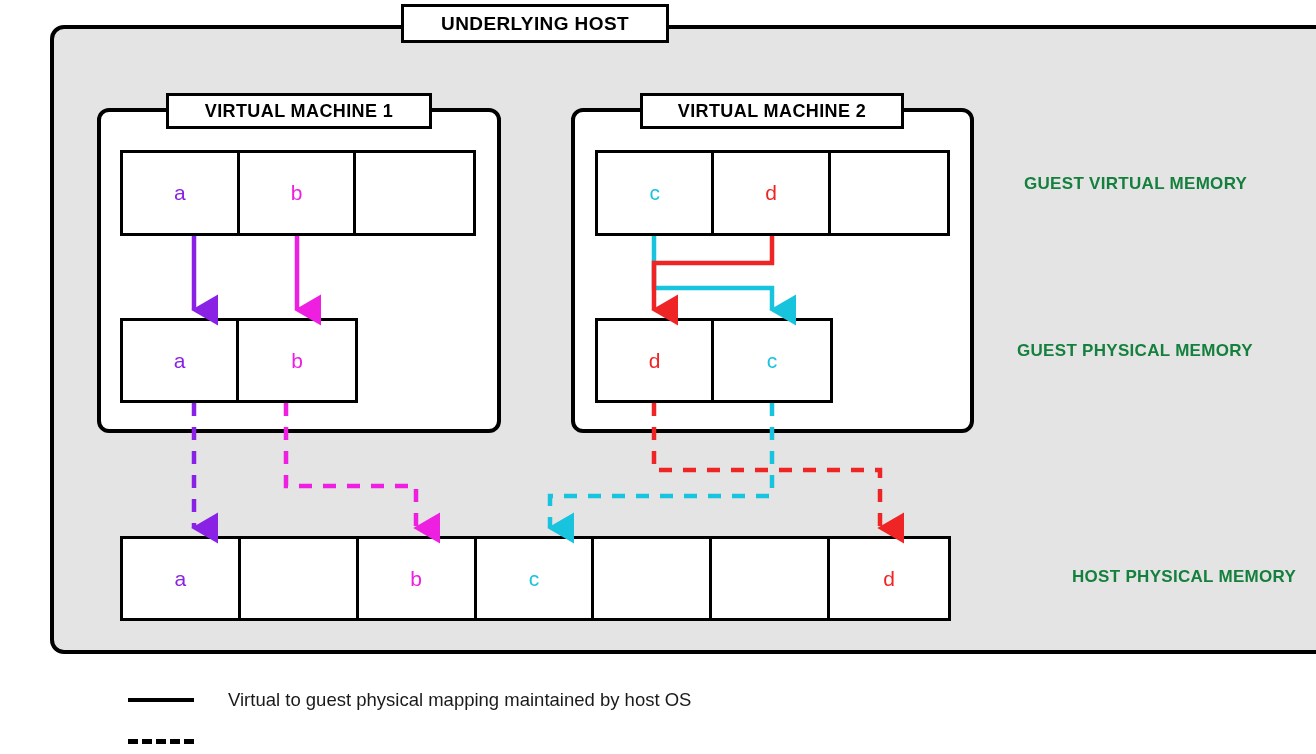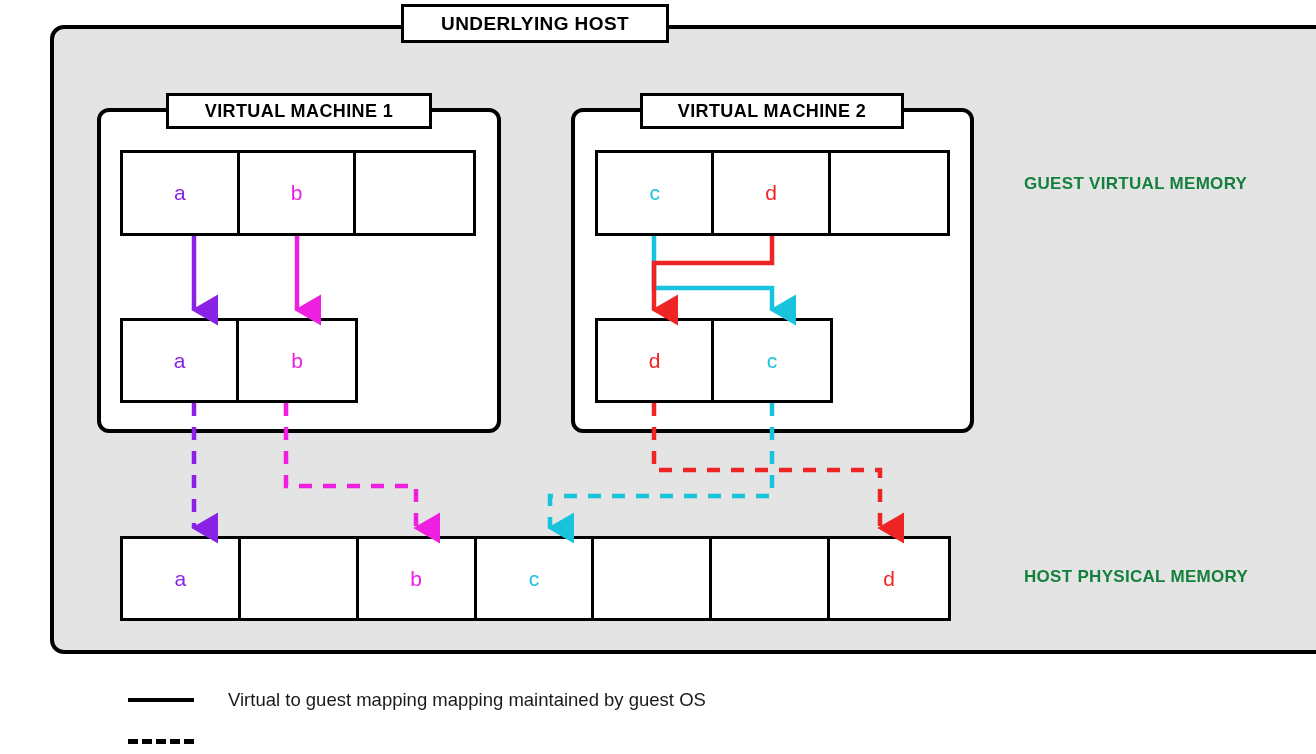--- a/index.html
+++ b/index.html
@@ -140,21 +140,21 @@
     position: absolute;
     font-size: 17px;
     font-weight: bold;
     color: #15803d;
     letter-spacing: 0.3px;
     white-space: nowrap;
     z-index: 20;
   }
   #label-gvm { left: 978px; top: 174px; }
   #label-gpm { left: 971px; top: 341px; }
-  #label-hpm { left: 978px; top: 567px; }
+  #label-hpm { left: 1026px; top: 567px; }
 
   
   .arrows {
     position: absolute;
     left: 0; top: 0;
     width: 1316px;
     height: 754px;
     z-index: 25;
     pointer-events: none;
   }
@@ -241,20 +241,21 @@
     <div class="mem-cell" style="color: rgb(138, 34, 230);">a</div>
     <div class="mem-cell" style="color: rgb(0, 0, 0);"></div>
     <div class="mem-cell" style="color: rgb(238, 31, 224);">b</div>
     <div class="mem-cell" style="color: rgb(24, 195, 222);">c</div>
     <div class="mem-cell" style="color: rgb(0, 0, 0);"></div>
     <div class="mem-cell" style="color: rgb(0, 0, 0);"></div>
     <div class="mem-cell" style="color: rgb(239, 36, 36);">d</div>
   </div>
 
   <div class="row-label" id="label-gvm">GUEST VIRTUAL MEMORY</div>
+  <div class="row-label" id="label-gpm">GUEST PHYSICAL MEMORY</div>
   <div class="row-label" id="label-hpm">HOST PHYSICAL MEMORY</div>
 
   <svg class="arrows" viewBox="0 0 1316 754">
     <defs>
       <marker id="ah-purple" markerWidth="7" markerHeight="6" refX="3.5" refY="5.4" orient="auto" markerUnits="strokeWidth">
         <polygon points="0,0 7,0 3.5,6" fill="#8a22e6"></polygon>
       </marker>
       <marker id="ah-magenta" markerWidth="7" markerHeight="6" refX="3.5" refY="5.4" orient="auto" markerUnits="strokeWidth">
         <polygon points="0,0 7,0 3.5,6" fill="#ee1fe0"></polygon>
       </marker>
@@ -279,20 +280,20 @@
     <path d="M 240,403 L 240,486 L 370,486 L 370,528" stroke="#ee1fe0" stroke-width="4.5" fill="none" stroke-dasharray="13,11" marker-end="url(#ah-magenta)"></path>
 
     <path d="M 608,403 L 608,470 L 834,470 L 834,528" stroke="#ef2424" stroke-width="4.5" fill="none" stroke-dasharray="13,11" marker-end="url(#ah-red)"></path>
 
     <path d="M 726,403 L 726,496 L 504,496 L 504,528" stroke="#18c3de" stroke-width="4.5" fill="none" stroke-dasharray="13,11" marker-end="url(#ah-cyan)"></path>
   </svg>
 
   <div class="legend">
     <div class="legend-row" id="legend-row-solid">
       <div class="legend-swatch solid"></div>
-      <div class="legend-text">Virtual to guest mapping mapping maintained by guest OS</div>
+      <div class="legend-text">Virtual to guest physical mapping maintained by host OS</div>
     </div>
     <div class="legend-row" id="legend-row-dashed">
       <div class="legend-swatch dashed"></div>
     </div>
   </div>
 
 </div>
 
 </body></html>

